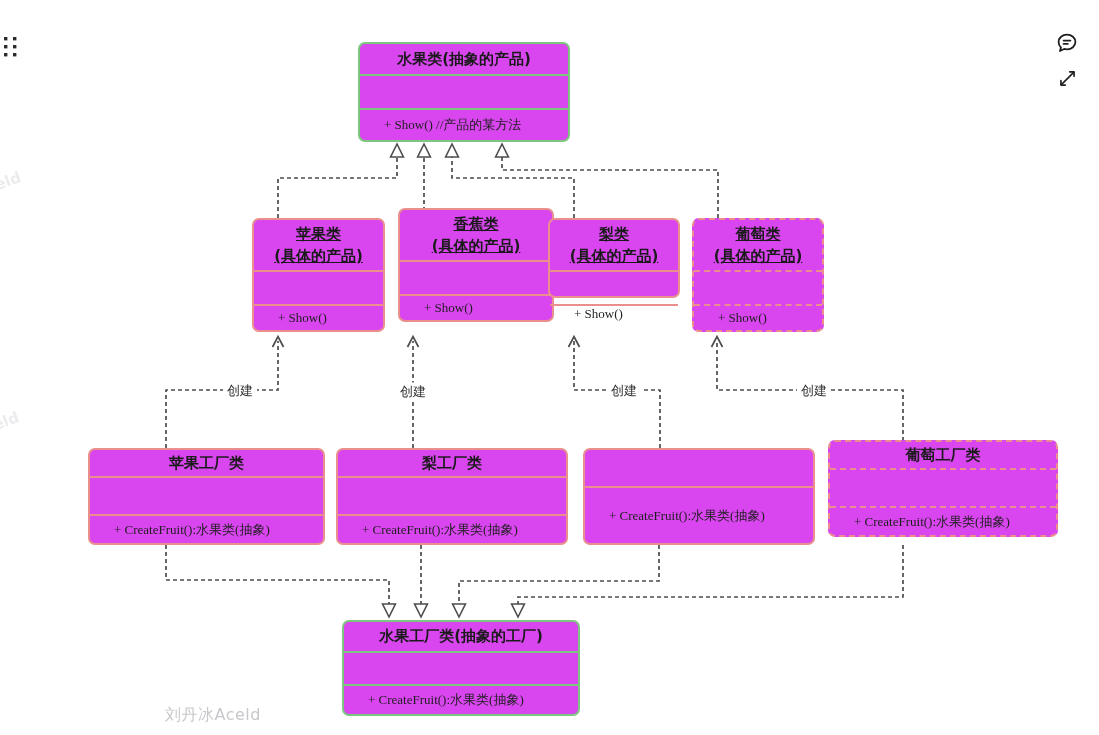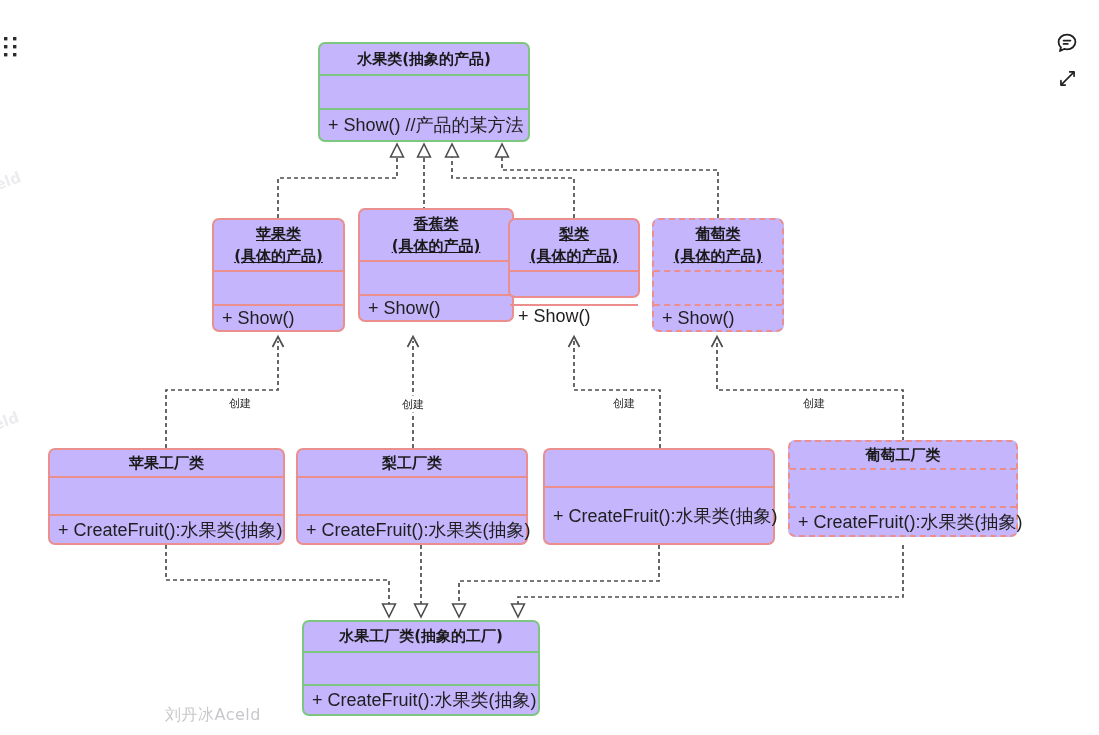--- a/index.html
+++ b/index.html
@@ -2,52 +2,52 @@
 <html><head>
 <meta charset="utf-8">
 <style>
   html,body{margin:0;padding:0;background:#fff;}
   .canvas{
     position:relative;width:1099px;height:735px;background:#ffffff;overflow:hidden;
     font-family:"DejaVu Sans","Liberation Sans",sans-serif;
   }
   
   .cls{
-    position:absolute;background:#c4b5fd;border:2px solid;border-radius:7px;
-    box-sizing:border-box;display:flex;flex-direction:column;
+    position:absolute;background:#d946ef;border:2px solid;border-radius:7px;
+    box-sizing:border-box;display:flex;flex-direction:column;margin-left:40px;
   }
   .cls.green{border-color:#7cc67f;}
   .cls.red{border-color:#ea8e8e;}
   .cls.dashed{border-style:dashed;}
   .cls .title{
     font-weight:bold;font-size:15px;color:#1a1a1a;line-height:1.5;
     display:flex;flex-direction:column;align-items:center;justify-content:center;
     border-bottom:2px solid;flex:0 0 auto;
   }
   .cls .attrs{border-bottom:2px solid;flex:0 0 auto;}
   .cls.green .title,.cls.green .attrs{border-color:#7cc67f;}
   .cls.red .title,.cls.red .attrs{border-color:#ea8e8e;}
   .cls.dashed .title,.cls.dashed .attrs{border-bottom-style:dashed;}
   .cls .method{
-    flex:1 1 auto;display:flex;align-items:center;padding-left:8px;
-    font-family:Liberation Sans, sans-serif;
-    font-size:18px;color:#1f1f1f;white-space:nowrap;
+    flex:1 1 auto;display:flex;align-items:center;padding-left:24px;
+    font-family:Liberation Serif, serif;
+    font-size:13px;color:#1f1f1f;white-space:nowrap;
   }
   .r-top  .title{height:30px;} .r-top  .attrs{height:32px;}
   .r-prod .title{height:50px;text-decoration:underline;} .r-prod .attrs{height:32px;}
   .r-fact .title{height:26px;} .r-fact .attrs{height:36px;}
   .r-bot  .title{height:29px;} .r-bot  .attrs{height:31px;}
   
   svg.wires{position:absolute;left:0;top:0;width:1099px;height:735px;pointer-events:none;}
   .dashline{stroke:#4d4d4d;stroke-width:1.7;fill:none;stroke-dasharray:4 3;}
   .tri{fill:#ffffff;stroke:#4d4d4d;stroke-width:1.6;}
   .vee{fill:none;stroke:#4d4d4d;stroke-width:1.7;}
   .edge-label{
     position:absolute;transform:translate(-50%,-50%);background:#fff;
-    font-size:11px;color:#2b2b2b;padding:0 4px;line-height:17px;margin-top:13px;
+    font-size:13px;color:#2b2b2b;padding:0 4px;line-height:17px;
   }
   
   .icon-btn{position:absolute;cursor:pointer;line-height:0;}
   
   .wm-main{
     position:absolute;left:165px;top:705px;font-size:16px;font-weight:normal;
     color:#c8c8cc;letter-spacing:.5px;
   }
   .wm-frag{
     position:absolute;font-size:15px;font-weight:bold;color:#ececef;

